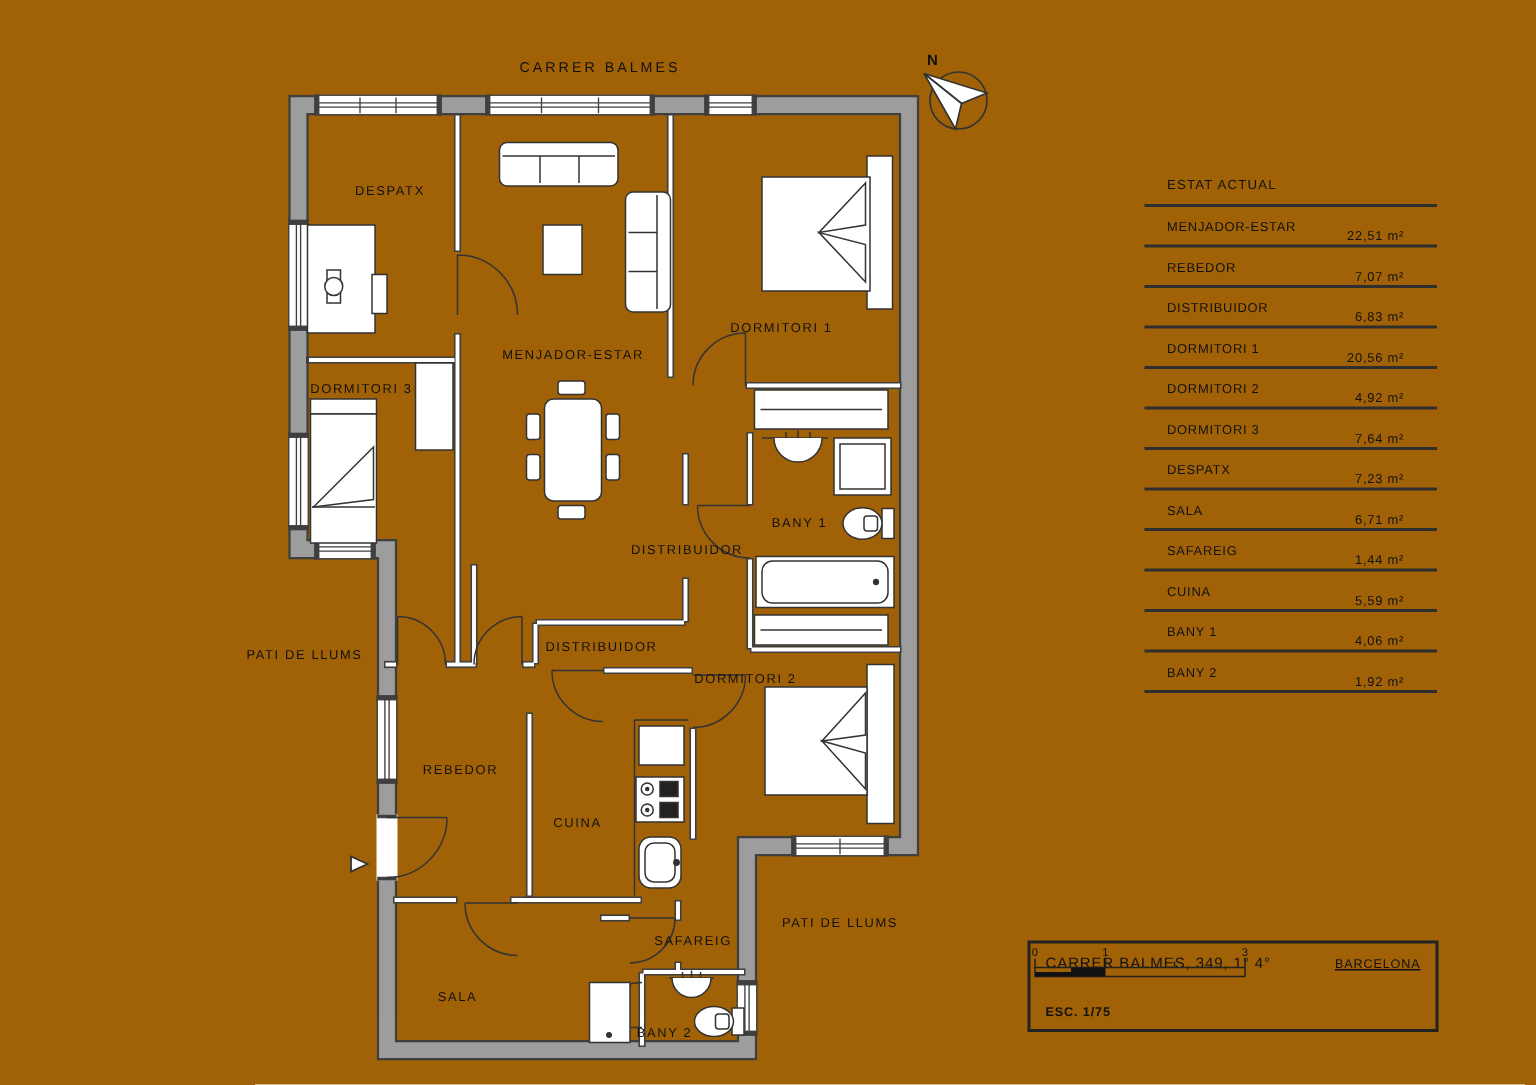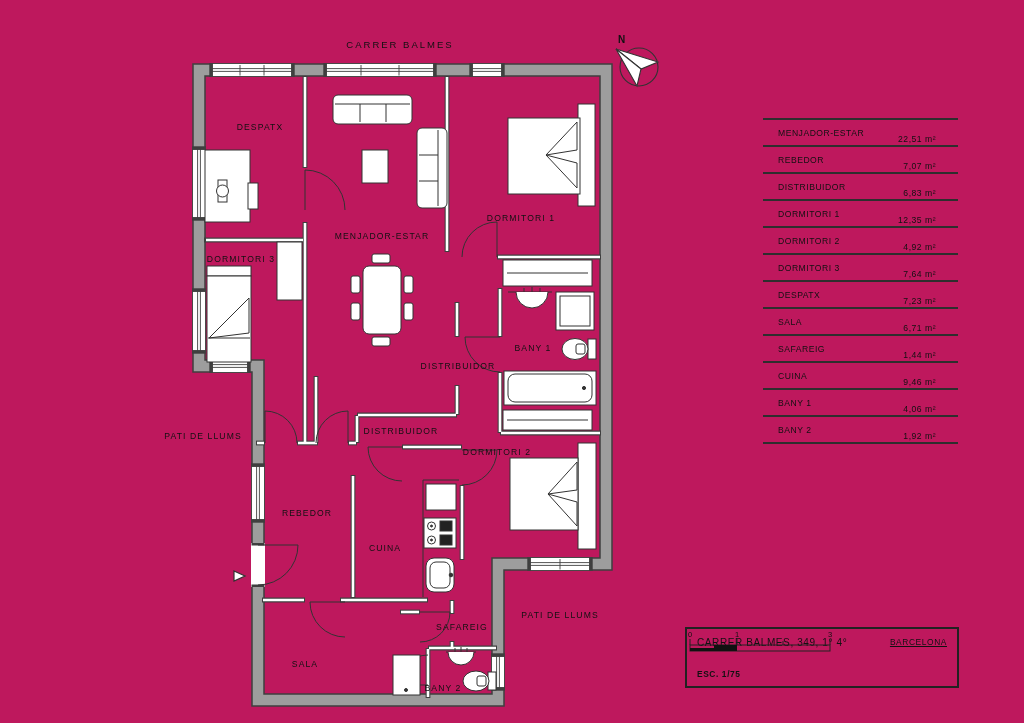--- a/index.html
+++ b/index.html
@@ -1,17 +1,17 @@
 <!DOCTYPE html>
 <html><head>
 <meta charset="utf-8">
 <style>
   html,body{margin:0;padding:0;background:#fff;width:1024px;height:723px;overflow:hidden;
             font-family:"Liberation Sans",sans-serif;}
-  #stage{position:relative;width:1024px;height:723px;background:#be185d;}
+  #stage{position:relative;width:1024px;height:723px;background:#a16207;}
   svg{position:absolute;left:0;top:0;}
   svg text{font-family:"Liberation Sans",sans-serif;fill:#111;}
   .room-lbl{font-size:8.6px;letter-spacing:1.1px;}
   .street-lbl{font-size:9.5px;letter-spacing:2px;}
   .north-lbl{font-size:10px;font-weight:bold;}
   .tick-lbl{font-size:7.5px;}
 
   
   .area-table{position:absolute;left:763px;top:118px;width:195px;}
   .area-table .tbl-title{font-size:8.8px;letter-spacing:.8px;padding:0 0 8px 15px;color:#111;}
@@ -345,36 +345,37 @@
     <text class="room-lbl" x="307" y="516">REBEDOR</text>
     <text class="room-lbl" x="385" y="551">CUINA</text>
     <text class="room-lbl" x="305" y="667">SALA</text>
     <text class="room-lbl" x="462" y="630">SAFAREIG</text>
     <text class="room-lbl" x="560" y="618">PATI DE LLUMS</text>
     <text class="room-lbl" x="443" y="691">BANY 2</text>
   </g>
 </svg>
 
   <div class="area-table">
+    <div class="tbl-title">ESTAT ACTUAL</div>
     <div class="tbl-rows">
       <div class="tbl-row">
           <span>MENJADOR-ESTAR</span>
           <span class="val">22,51 m²</span>
         </div>
       <div class="tbl-row">
           <span>REBEDOR</span>
           <span class="val">7,07 m²</span>
         </div>
       <div class="tbl-row">
           <span>DISTRIBUIDOR</span>
           <span class="val">6,83 m²</span>
         </div>
       <div class="tbl-row">
           <span>DORMITORI 1</span>
-          <span class="val">12,35 m²</span>
+          <span class="val">20,56 m²</span>
         </div>
       <div class="tbl-row">
           <span>DORMITORI 2</span>
           <span class="val">4,92 m²</span>
         </div>
       <div class="tbl-row">
           <span>DORMITORI 3</span>
           <span class="val">7,64 m²</span>
         </div>
       <div class="tbl-row">
@@ -384,21 +385,21 @@
       <div class="tbl-row">
           <span>SALA</span>
           <span class="val">6,71 m²</span>
         </div>
       <div class="tbl-row">
           <span>SAFAREIG</span>
           <span class="val">1,44 m²</span>
         </div>
       <div class="tbl-row">
           <span>CUINA</span>
-          <span class="val">9,46 m²</span>
+          <span class="val">5,59 m²</span>
         </div>
       <div class="tbl-row">
           <span>BANY 1</span>
           <span class="val">4,06 m²</span>
         </div>
       <div class="tbl-row">
           <span>BANY 2</span>
           <span class="val">1,92 m²</span>
         </div>
     </div>

